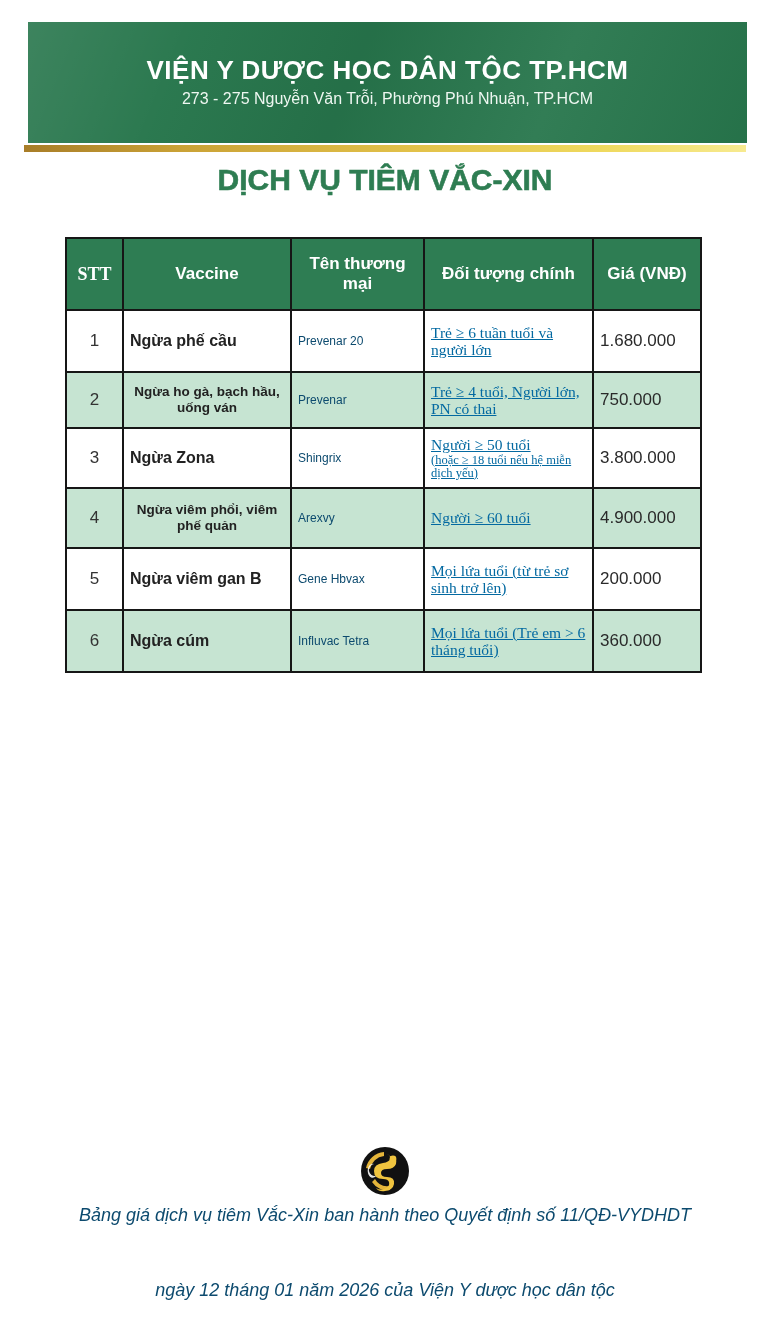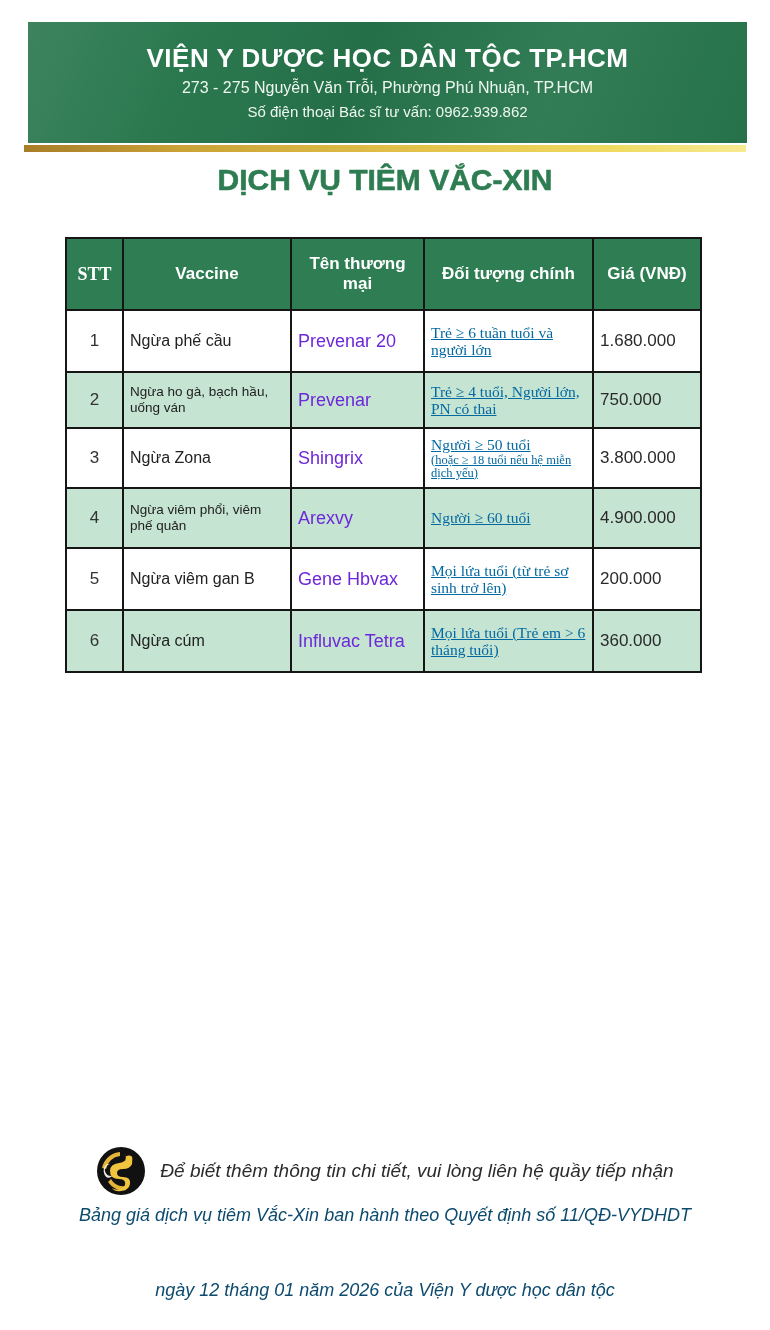--- a/index.html
+++ b/index.html
@@ -58,23 +58,23 @@
   table.price thead tr{height:72px;}
   table.price th{
     background:#2e7d53;color:#ffffff;
     font-size:17px;font-weight:bold;text-align:center;line-height:1.15;
   }
   table.price th.th-stt{font-family:"Liberation Serif", serif;font-size:18px;}
   tr.row-1{height:62px;} tr.row-2{height:56px;} tr.row-3{height:60px;}
   tr.row-4{height:60px;} tr.row-5{height:62px;} tr.row-6{height:62px;}
   tr.alt td{background:#c6e4d2;}
   td.stt{text-align:center;font-size:17px;color:#333;}
-  td.vaccine{font-weight:normal;font-size:16px;color:#222;line-height:1.1;padding-left:10px;}
-  td.vaccine.small{font-size:13.5px;line-height:1.15;}
-  td.trade{font-size:18px;color:#6d28d9;padding-left:7px;}
+  td.vaccine{font-weight:bold;font-size:16px;color:#222;line-height:1.1;padding-left:10px;}
+  td.vaccine.small{font-size:13.5px;line-height:1.15;text-align:center;}
+  td.trade{font-size:12px;color:#0c4a6e;padding-left:7px;}
   td.target{
     font-family:"Liberation Serif", serif;
     font-size:15.5px;line-height:1.12;color:#0369a1;padding:2px 5px;text-decoration:underline;
   }
   td.target .note{display:block;font-size:12.5px;line-height:1.05;}
   td.price-cell{font-size:17px;color:#2a2a2a;padding-left:7px;}
   
   .footer-note-row{
     position:absolute;left:0;top:1146px;width:770px;
     display:flex;align-items:center;justify-content:center;gap:14px;
@@ -89,21 +89,20 @@
   }
   .decree.l1{top:1205px;}
   .decree.l2{top:1237px;margin-top:43px;}
 </style>
 </head>
 <body>
 
 <header class="band">
   <div class="org-name">VIỆN Y DƯỢC HỌC DÂN TỘC TP.HCM</div>
   <div class="org-address">273 - 275 Nguyễn Văn Trỗi, Phường Phú Nhuận, TP.HCM</div>
-  <div class="org-phone">Số điện thoại Bác sĩ tư vấn: 0962.939.862</div>
 </header>
 <div class="gold"></div>
 
 <h1 class="page-title">DỊCH VỤ TIÊM VẮC-XIN</h1>
 
 <table class="price">
   <colgroup>
     <col class="c-stt">
       <col class="c-vac">
       <col class="c-trade">
@@ -169,16 +168,15 @@
   <span class="logo">
     <svg viewBox="0 0 50 50" width="50" height="50" aria-hidden="true">
       <circle cx="25" cy="25" r="24" fill="#111111"></circle>
       <path d="M6 22 A20 20 0 0 1 24 6 L24 10 A16 16 0 0 0 10 23 Z" fill="#e5b53a"></path>
       <path d="M12 36 A18 18 0 0 0 30 44 L29 40 A14 14 0 0 1 15 33 Z" fill="#e5b53a"></path>
       <path d="M30 10 q8 2 6 8 q-2 5 -9 5 q-6 0 -6 4 q0 4 6 4 q8 0 7 7 q-1 6 -9 7 q-6 1 -9 -3 q5 3 10 0 q4 -2 3 -6 q-1 -3 -6 -3 q-9 0 -9 -8 q0 -7 9 -8 q6 -1 7 -4 q1 -3 -3 -5 Z" fill="#f0c43f"></path>
       <circle cx="33" cy="13" r="3.4" fill="#f0c43f"></circle>
       <path d="M14 18 a5 7 0 1 0 2 12 a6 6 0 0 1 -2 -12 Z" fill="#ffffff" opacity="0.9"></path>
     </svg>
   </span>
-  <span class="footer-note">Để biết thêm thông tin chi tiết, vui lòng liên hệ quầy tiếp nhận</span>
 </div>
 <div class="decree l1">Bảng giá dịch vụ tiêm Vắc-Xin ban hành theo Quyết định số 11/QĐ-VYDHDT</div>
 <div class="decree l2">ngày 12 tháng 01 năm 2026 của Viện Y dược học dân tộc</div>
 
 </body></html>

